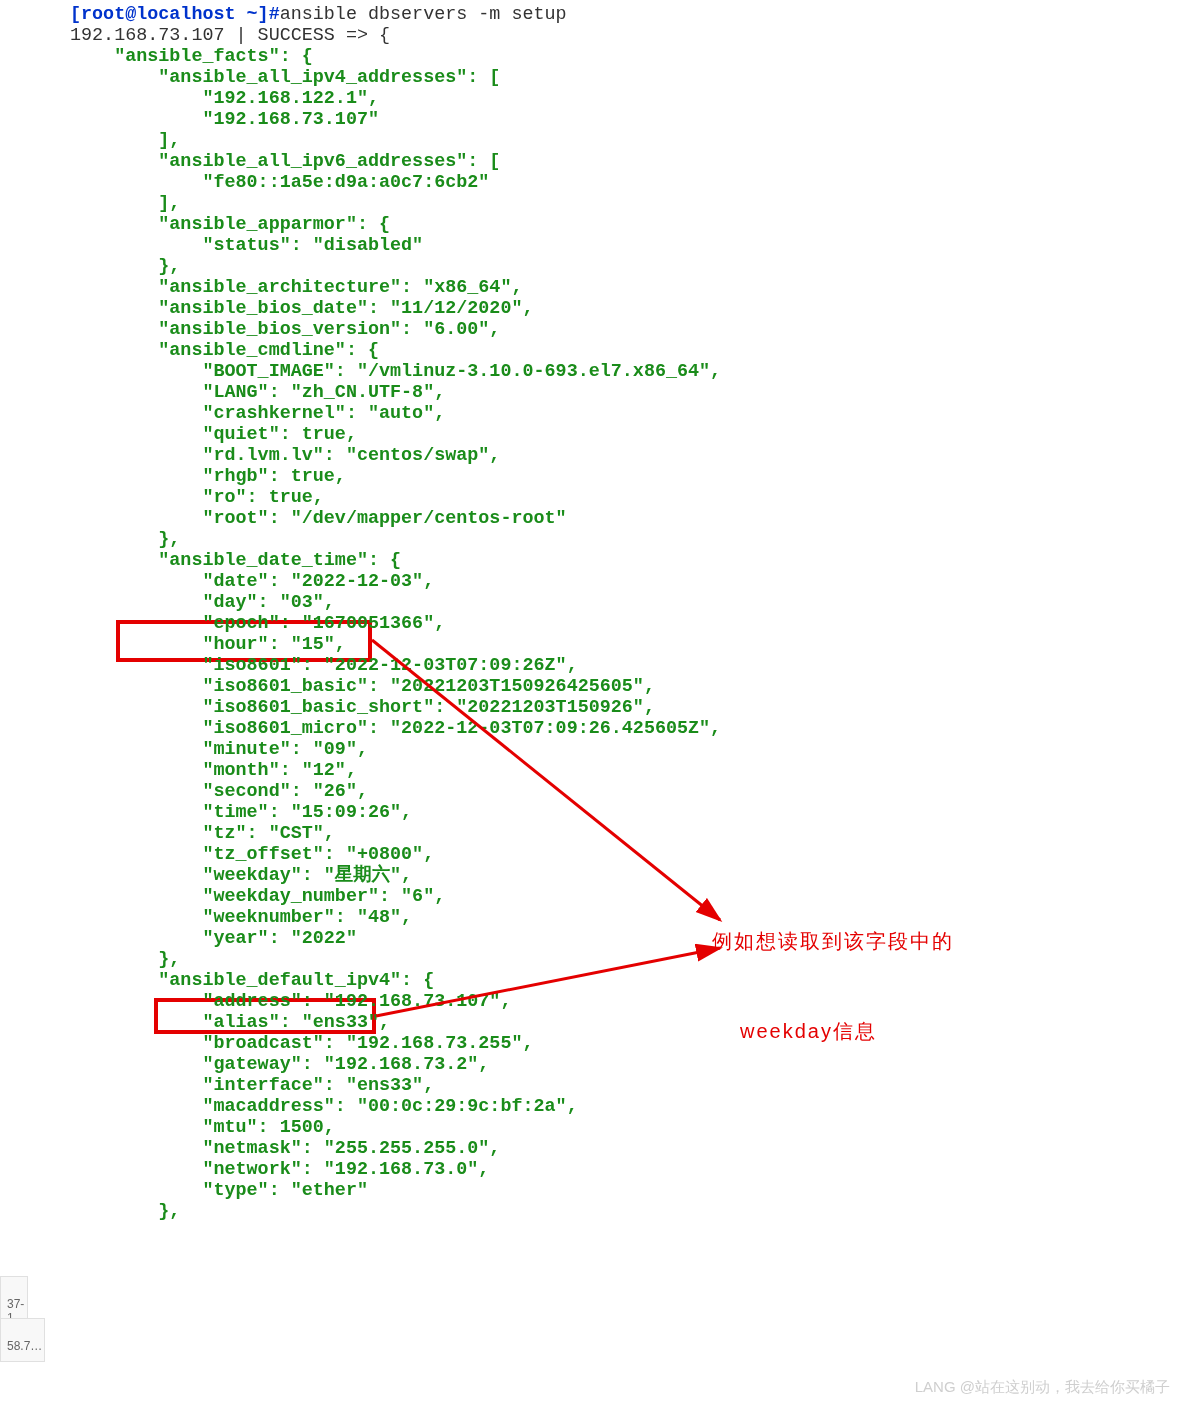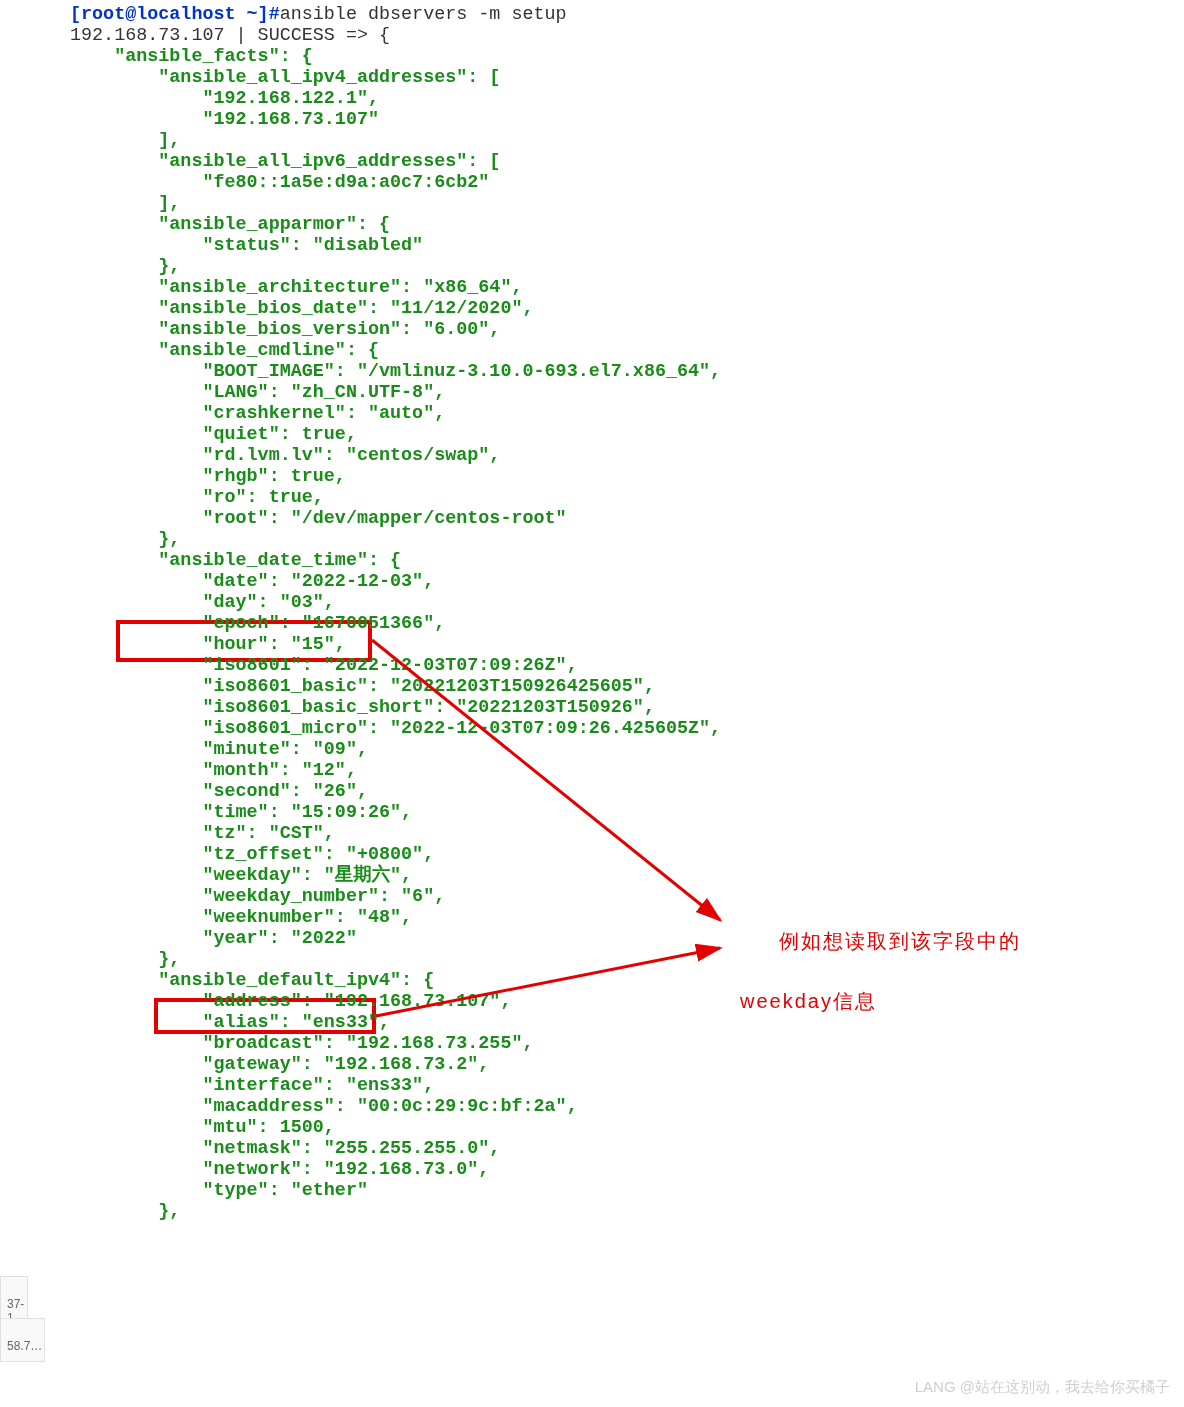--- a/index.html
+++ b/index.html
@@ -27,22 +27,22 @@
   #box1{left:116px;top:620px;width:256px;height:42px;}
   #box2{left:154px;top:998px;width:222px;height:36px;}
   .ann{
     position:absolute;
     font-family:sans-serif,"Microsoft YaHei";
     font-size:20px;
     color:#e40000;
     z-index:3;
     letter-spacing:2px;
   }
-  #ann1{left:779px;top:928px;}
-  #ann2{left:740px;top:988px;}
+  #ann1{left:712px;top:928px;}
+  #ann2{left:740px;top:1018px;}
   svg.arrows{position:absolute;left:0;top:0;width:1184px;height:1407px;z-index:3;pointer-events:none;}
   .watermark{
     position:absolute;
     right:14px;bottom:10px;
     font-family:"Microsoft YaHei",sans-serif;
     font-size:15px;
     color:#cfcfcf;
     z-index:4;
   }
   .sidebar-fragment{

